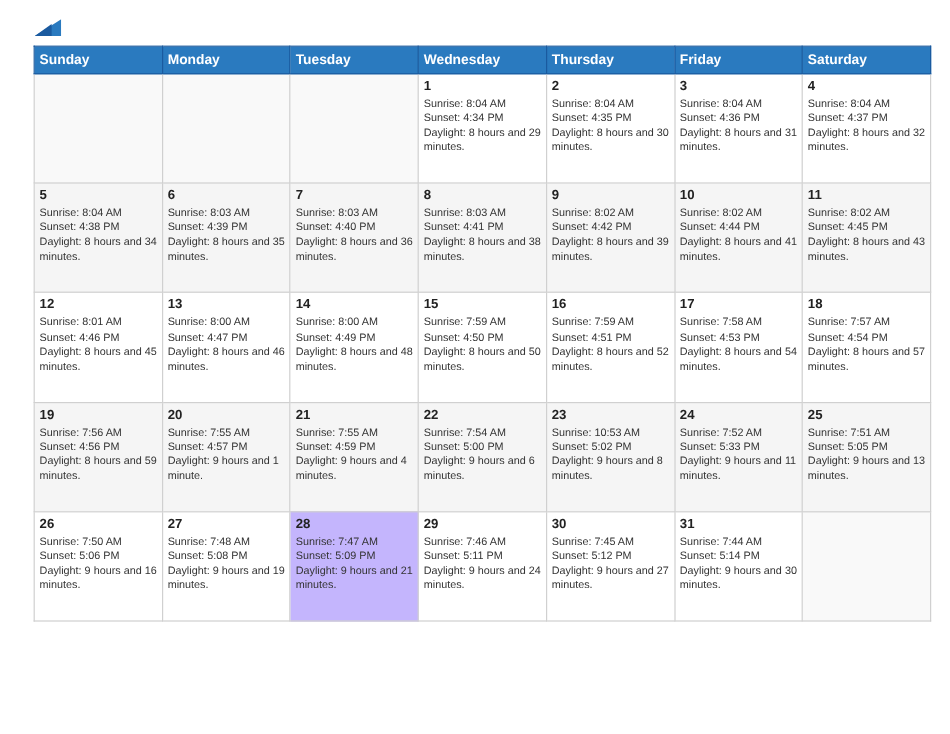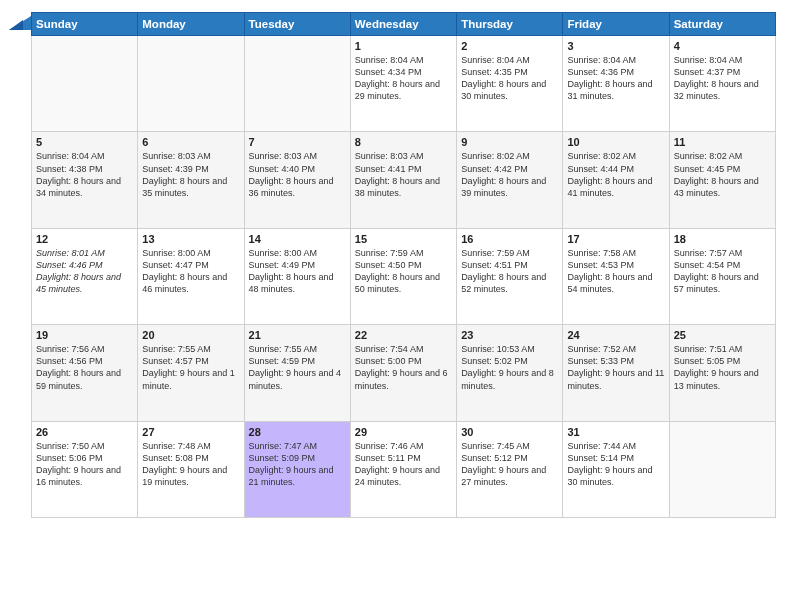--- a/index.html
+++ b/index.html
@@ -6,22 +6,23 @@
     body {
       width: 792px;
       height: 612px;
       font-family: Arial, Helvetica, sans-serif;
       background: #fff;
       overflow: hidden;
     }
     .page {
       width: 792px;
       height: 528px;
-      padding: 12px 16px 10px 8px;
+      padding: 12px 16px 10px 28px;
       display: flex;
+      flex-direction: column;
     }
     .header {
       display: flex;
       justify-content: space-between;
       align-items: flex-start;
       margin-bottom: 8px;
     }
     .logo {
       display: flex;
       flex-direction: column;
@@ -218,21 +219,21 @@
           <td style="background-color: rgb(245, 245, 245);">
             <span class="day-number">11</span>
             <div class="day-info" style="white-space: pre-line;">Sunrise: 8:02 AM
 Sunset: 4:45 PM
 Daylight: 8 hours and 43 minutes.</div>
           </td>
         </tr>
         <tr>
           <td style="background-color: rgb(255, 255, 255);">
             <span class="day-number">12</span>
-            <div class="day-info" style="white-space: pre-line; font-style: italic;">Sunrise: 8:01 AM
+            <div class="day-info" style="white-space: pre-line;">Sunrise: 8:01 AM
 Sunset: 4:46 PM
 Daylight: 8 hours and 45 minutes.</div>
           </td>
           <td style="background-color: rgb(255, 255, 255);">
             <span class="day-number">13</span>
             <div class="day-info" style="white-space: pre-line;">Sunrise: 8:00 AM
 Sunset: 4:47 PM
 Daylight: 8 hours and 46 minutes.</div>
           </td>
           <td style="background-color: rgb(255, 255, 255);">

